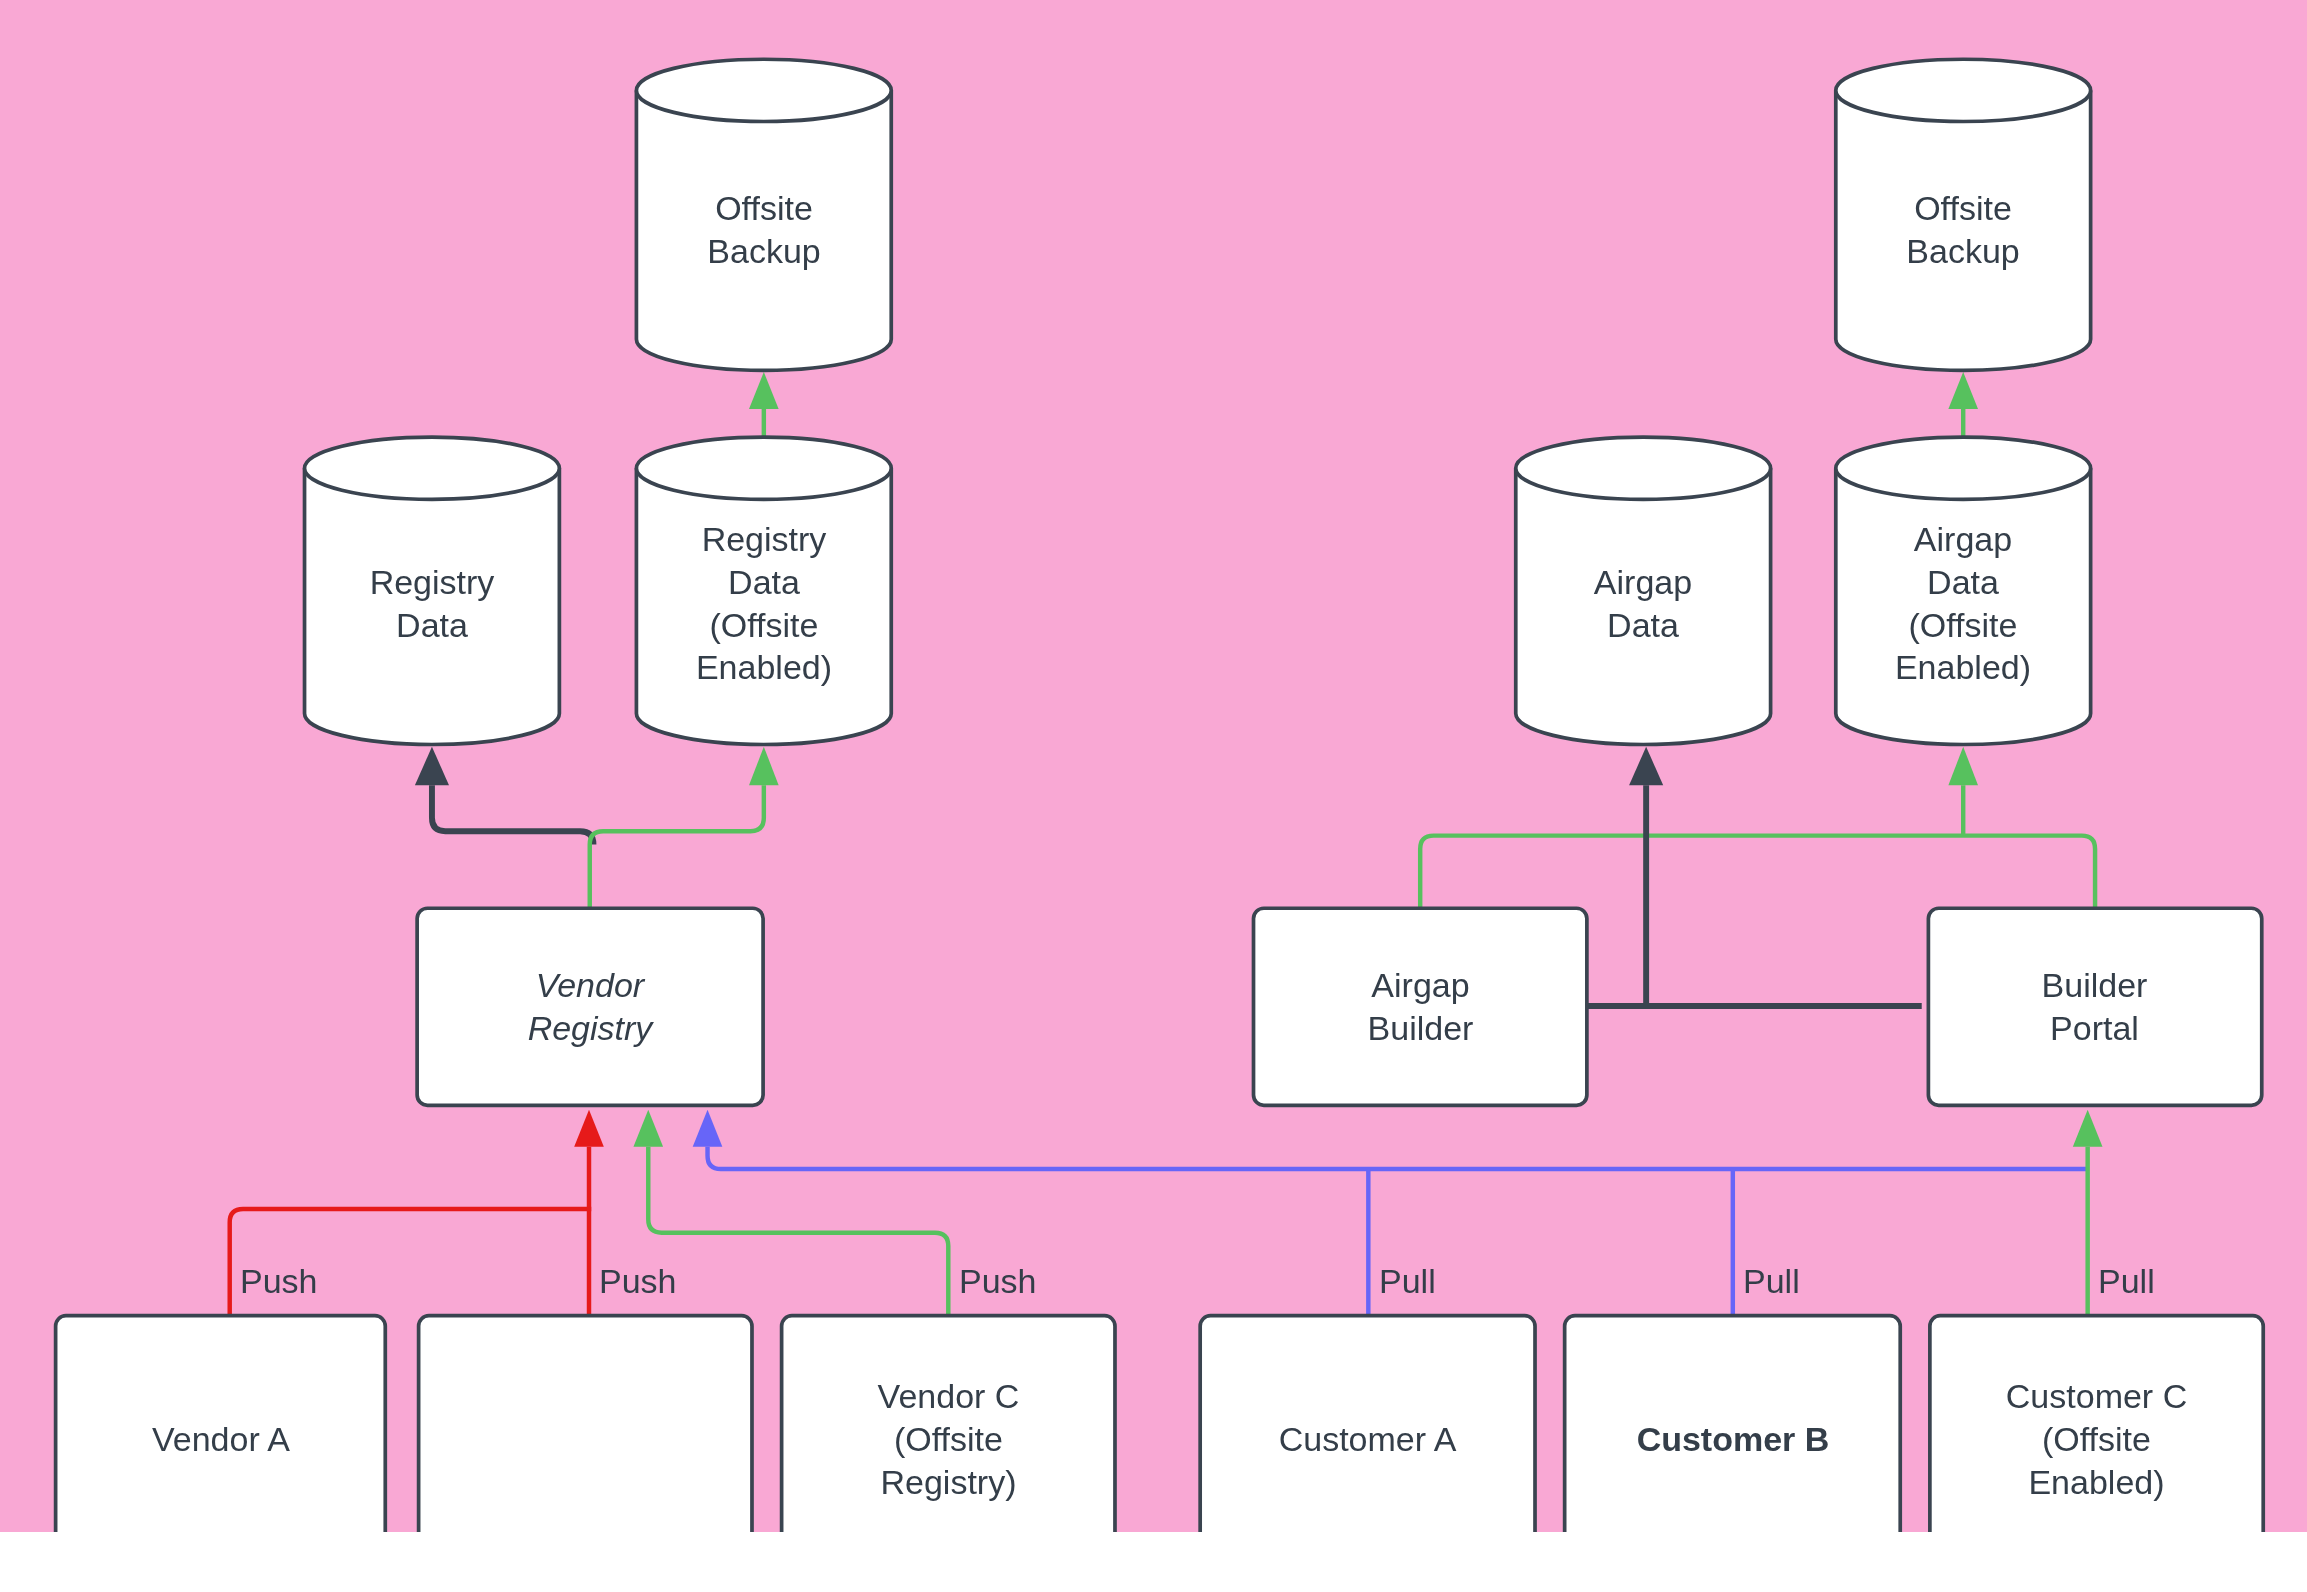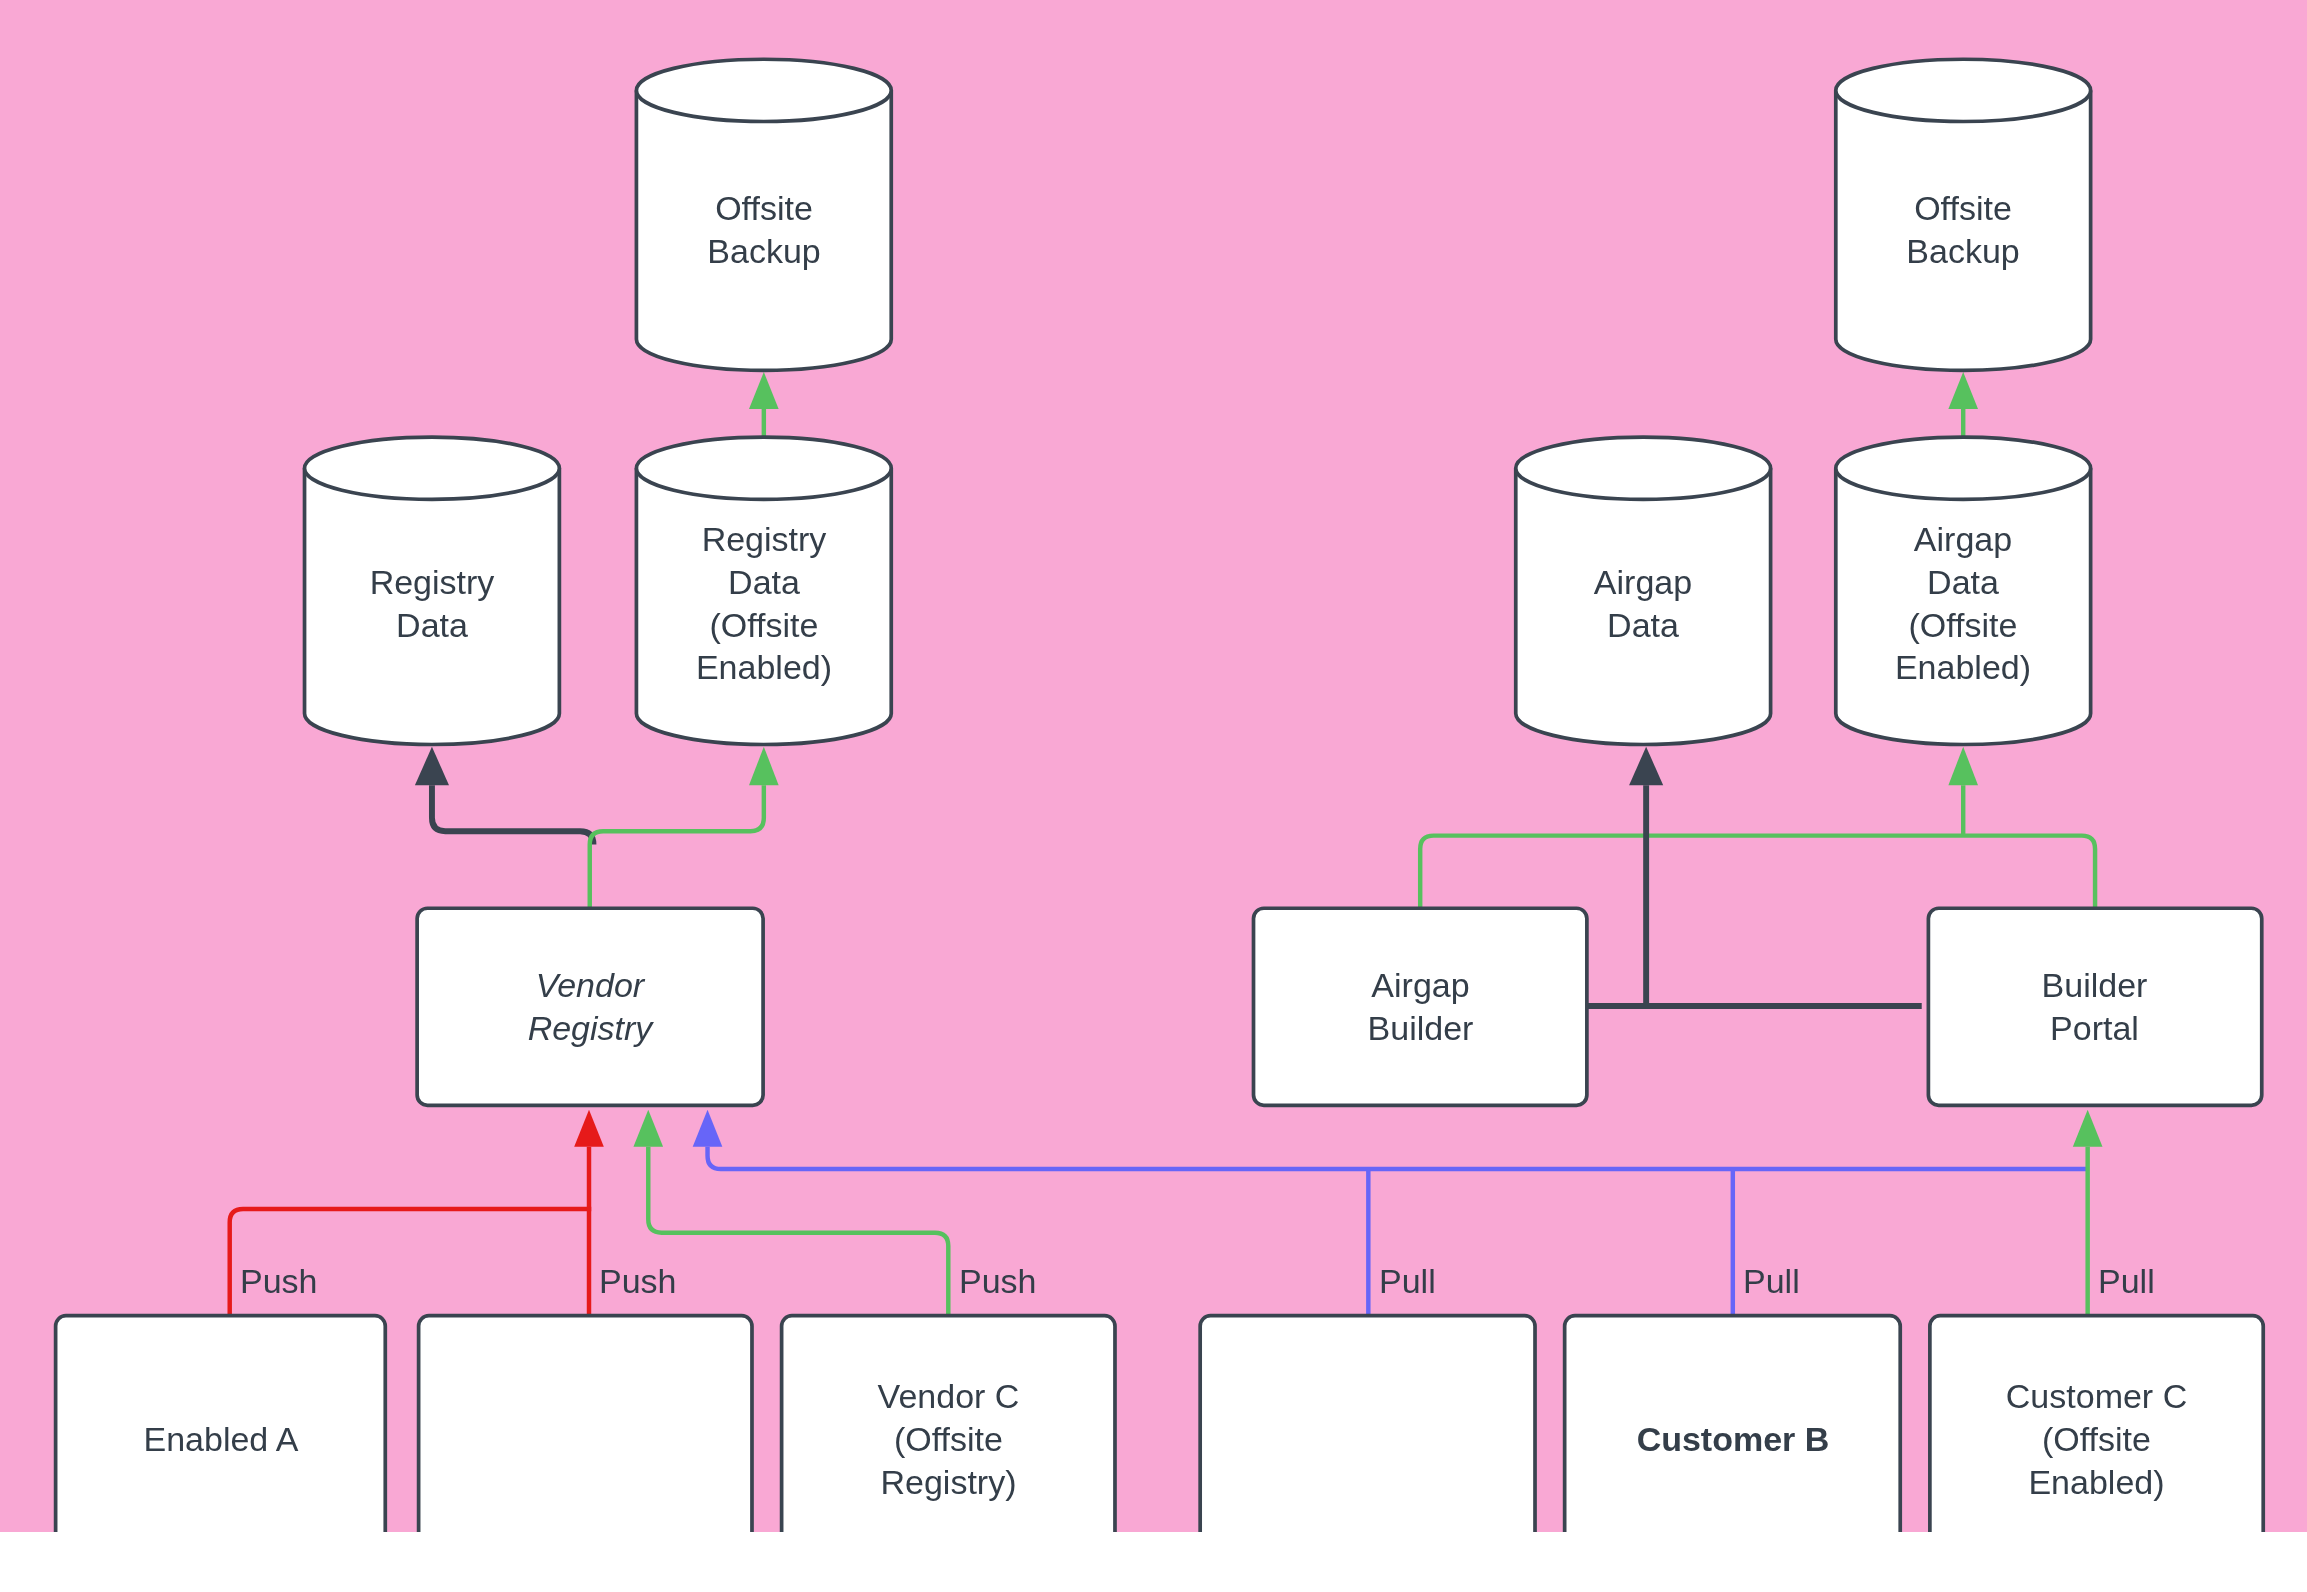--- a/index.html
+++ b/index.html
@@ -107,24 +107,25 @@
 (Offsite
 Enabled)</div>
 
   <div class="label" style="left:417px;top:908px;width:346px;height:197px;font-style:italic;">Vendor
 Registry</div>
   <div class="label" style="left:1254px;top:908px;width:333px;height:197px;">Airgap
 Builder</div>
   <div class="label" style="left:1928px;top:908px;width:333px;height:197px;">Builder
 Portal</div>
 
-  <div class="label" style="left:56px;top:1316px;width:330px;height:247px;">Enabled A</div>
+  <div class="label" style="left:56px;top:1316px;width:330px;height:247px;">Vendor A</div>
   <div class="label" style="left:782px;top:1316px;width:333px;height:247px;">Vendor C
 (Offsite
 Registry)</div>
+  <div class="label" style="left:1200px;top:1316px;width:335px;height:247px;">Customer A</div>
   <div class="label" style="left:1565px;top:1316px;width:336px;height:247px;font-weight:bold;">Customer B</div>
   <div class="label" style="left:1930px;top:1316px;width:333px;height:247px;">Customer C
 (Offsite
 Enabled)</div>
 
   <div class="label edge-label" style="left:240px;top:1259px;width:163px;height:44px;">Push</div>
   <div class="label edge-label" style="left:599px;top:1259px;width:163px;height:44px;">Push</div>
   <div class="label edge-label" style="left:959px;top:1259px;width:163px;height:44px;">Push</div>
   <div class="label edge-label" style="left:1379px;top:1259px;width:163px;height:44px;">Pull</div>
   <div class="label edge-label" style="left:1743px;top:1259px;width:163px;height:44px;">Pull</div>

